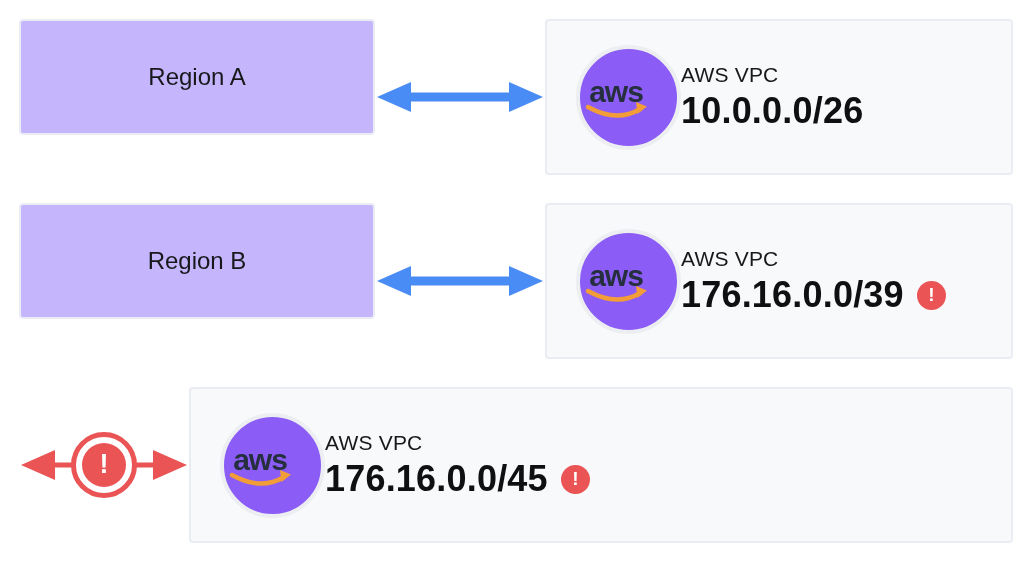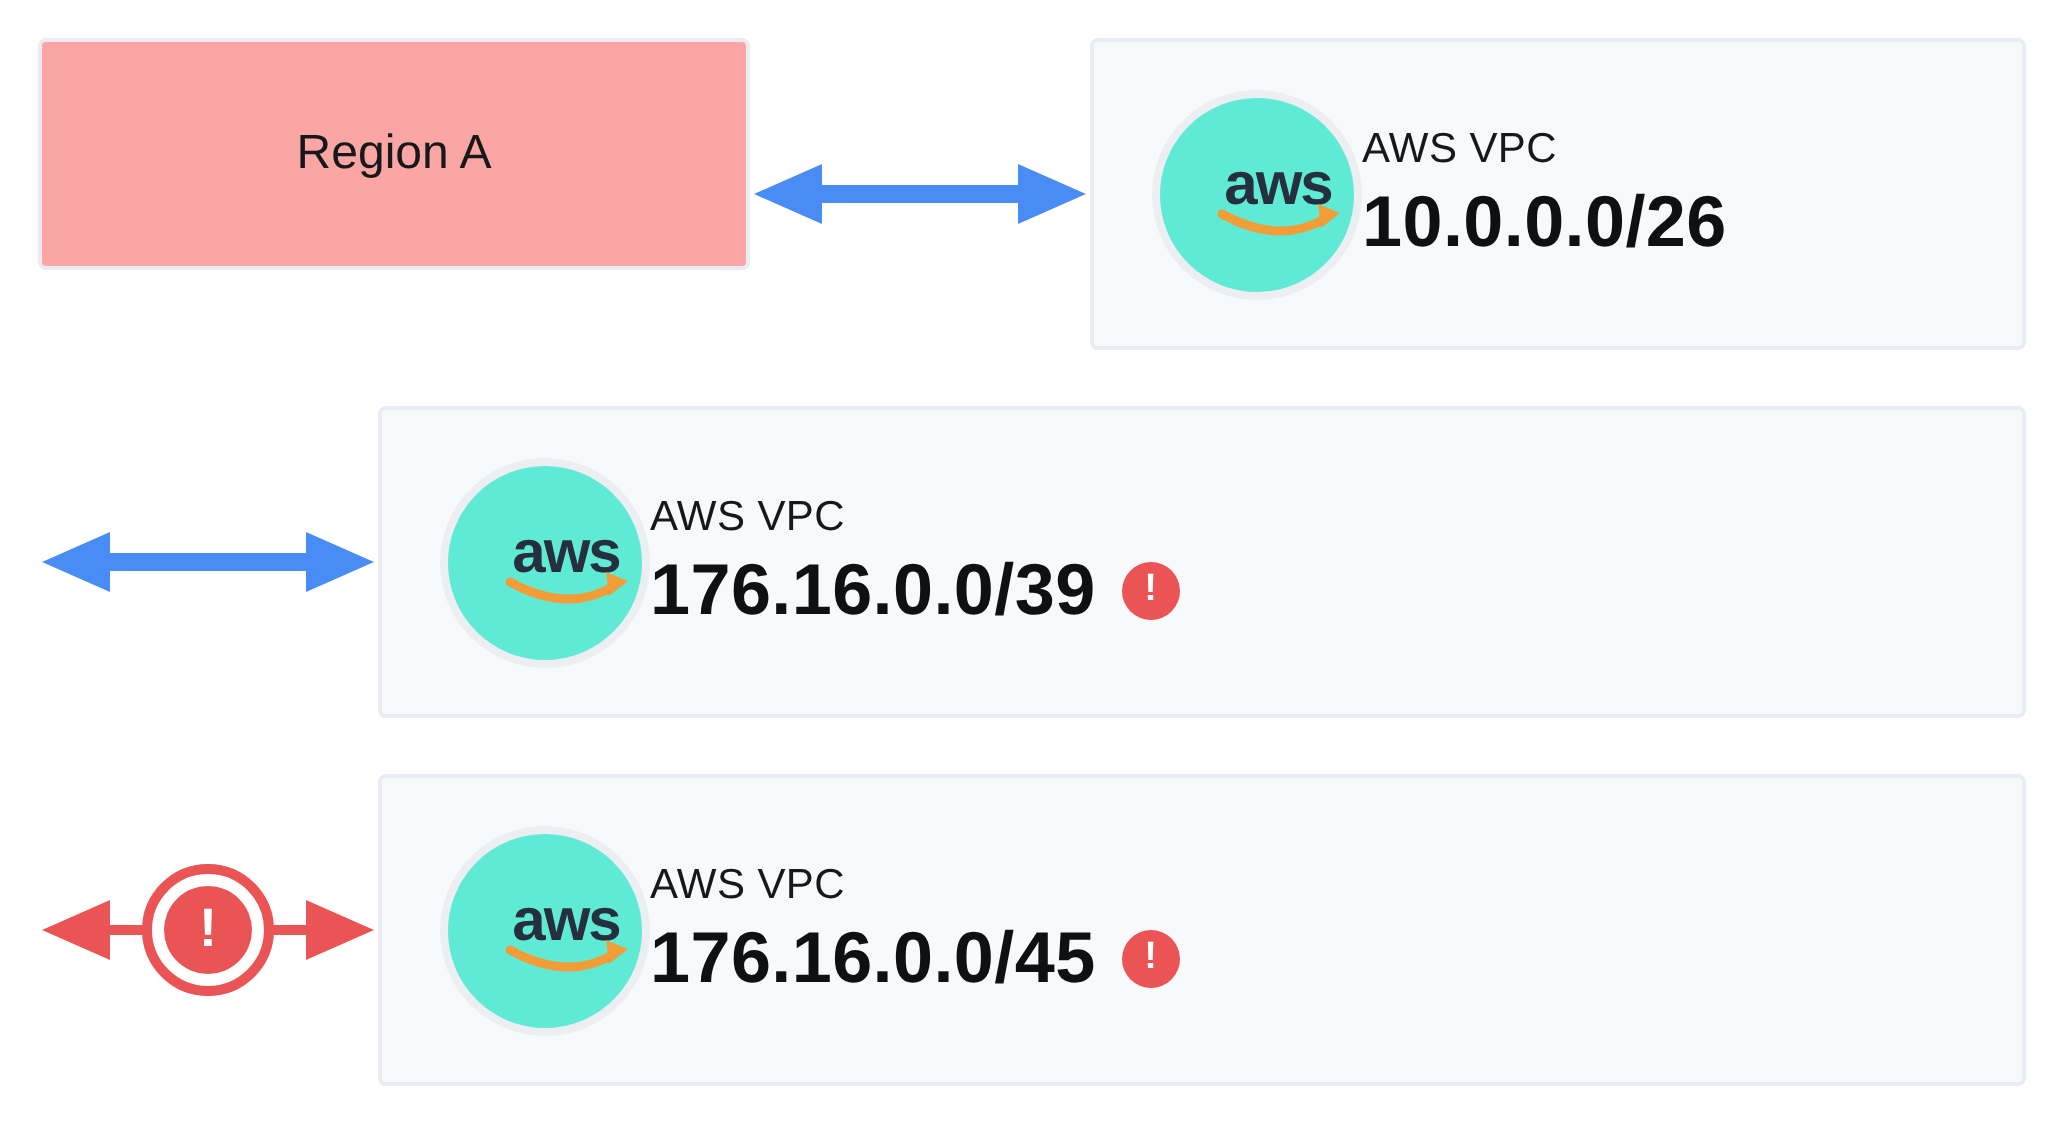--- a/index.html
+++ b/index.html
@@ -12,21 +12,21 @@
   .diagram {
     width: 1032px; height: 564px;
     padding: 19px;
     display: flex; flex-direction: column; gap: 28px;
   }
   .row { display: flex; height: 156px; }
 
   
   .region-box {
     width: 356px; height: 116px;
-    background: #fca5a5;
+    background: #c4b5fd;
     border: 2px solid #e9ecf2;
     border-radius: 4px;
     display: flex; align-items: center; justify-content: center; text-align: right;
   }
   .region-label { font-size: 24px; color: #17181a; }
 
   
   .link {
     width: 170px; height: 156px;
     position: relative;
@@ -62,24 +62,24 @@
   .vpc-card {
     flex: 1; height: 156px;
     background: #f8f9fb;
     border: 2px solid #e9ecf2;
     border-radius: 4px;
     display: flex; align-items: center;
     padding-left: 29px;
   }
   .aws-circle {
     width: 105px; height: 105px;
-    background: #5eead4;
+    background: #8b5cf6;
     border: 4px solid #eceef2;
     border-radius: 50%;
-    display: flex; align-items: center; justify-content: flex-end;
+    display: flex; align-items: center; justify-content: flex-start;
     flex-shrink: 0;
   }
   .vpc-text { }
   .vpc-label { font-size: 21px; color: #17181a; letter-spacing: 0.2px; }
   .cidr-line { display: flex; align-items: center; margin-top: 3px; }
   .cidr { font-size: 36px; font-weight: 700; color: #0f1012; letter-spacing: 0.2px; }
   .cidr-error {
     width: 29px; height: 29px; border-radius: 50%;
     background: var(--error-badge, #ea5455);
     color: #ffffff; font-weight: 700; font-size: 19px;
@@ -116,20 +116,23 @@
         <div class="vpc-label">AWS VPC</div>
         <div class="cidr-line">
           <span class="cidr">10.0.0.0/26</span>
 
         </div>
       </div>
     </div>
   </div>
 
   <div class="row">
+    <div class="region-box">
+      <span class="region-label">Region B</span>
+    </div>
     <div class="link">
       <svg class="arrow" viewBox="0 0 170 64">
         <line class="shaft" x1="26" y1="32" x2="144" y2="32"></line>
         <polygon class="head" points="2,32 36,17 36,47"></polygon>
         <polygon class="head" points="168,32 134,17 134,47"></polygon>
       </svg>
 
     </div>
     <div class="vpc-card">
       <div class="aws-circle">

